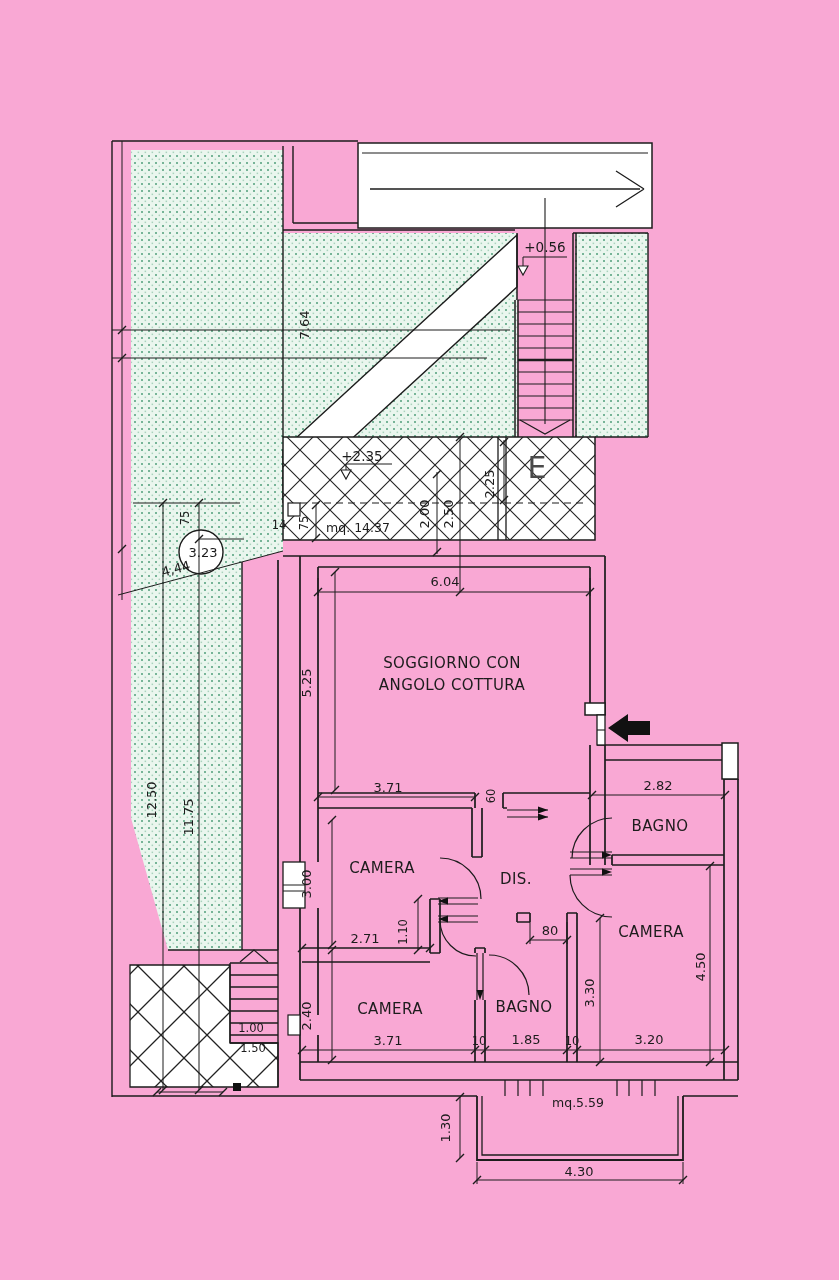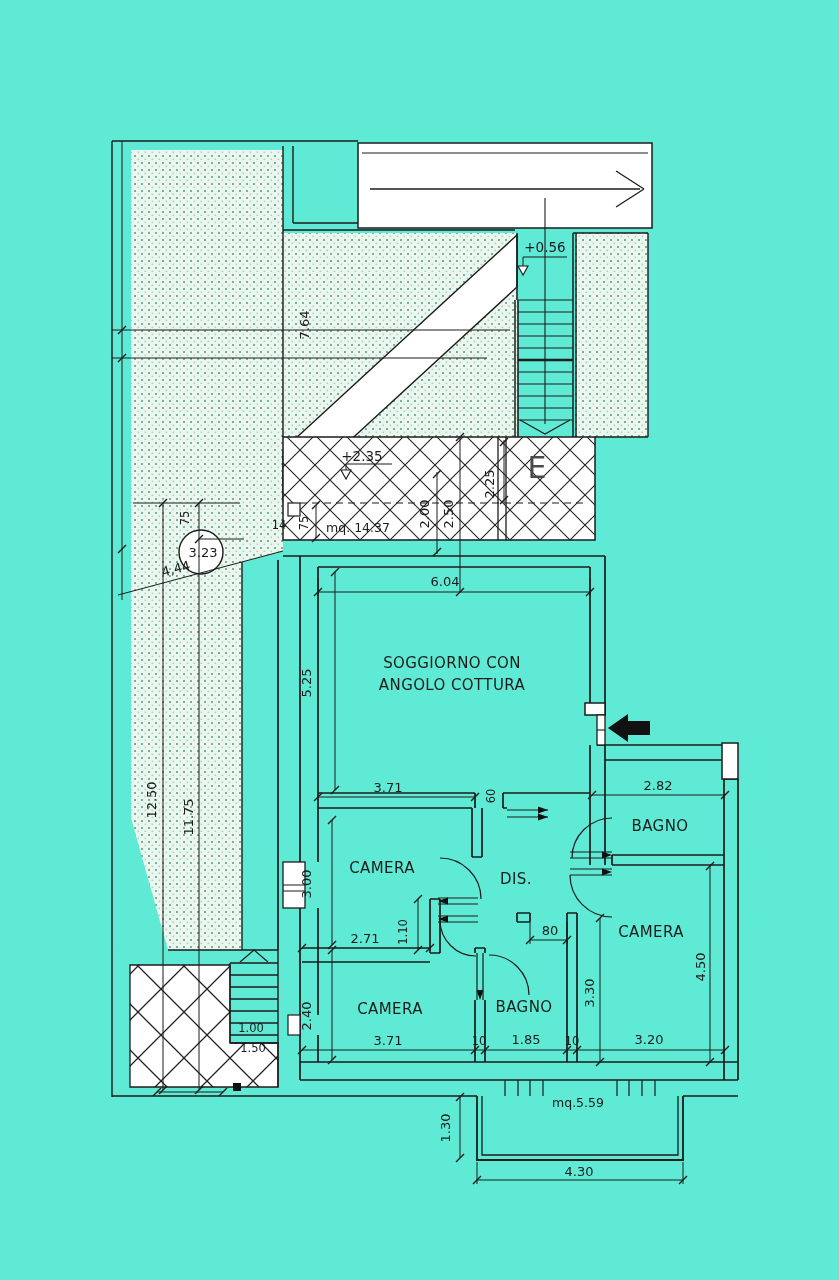--- a/index.html
+++ b/index.html
@@ -1,16 +1,16 @@
 <!DOCTYPE html>
 <html><head>
 <meta charset="utf-8">
 <style>
   html,body{margin:0;padding:0;background:#ffffff;}
-  .page{width:839px;height:1280px;position:relative;background:#5eead4;overflow:hidden;}
+  .page{width:839px;height:1280px;position:relative;background:#f9a8d4;overflow:hidden;}
   svg{display:block;}
   text{font-family:"DejaVu Sans","Liberation Sans",sans-serif;fill:#1c1c1c;}
   .dim{font-size:13px;}
   .dimS{font-size:11.5px;}
   .room{font-size:15px;letter-spacing:.4px;}
   .area{font-size:12.5px;}
   .lvl{font-size:13.5px;}
   .big{font-size:30px;fill:#4a4a4a;}
 </style>
 </head>

